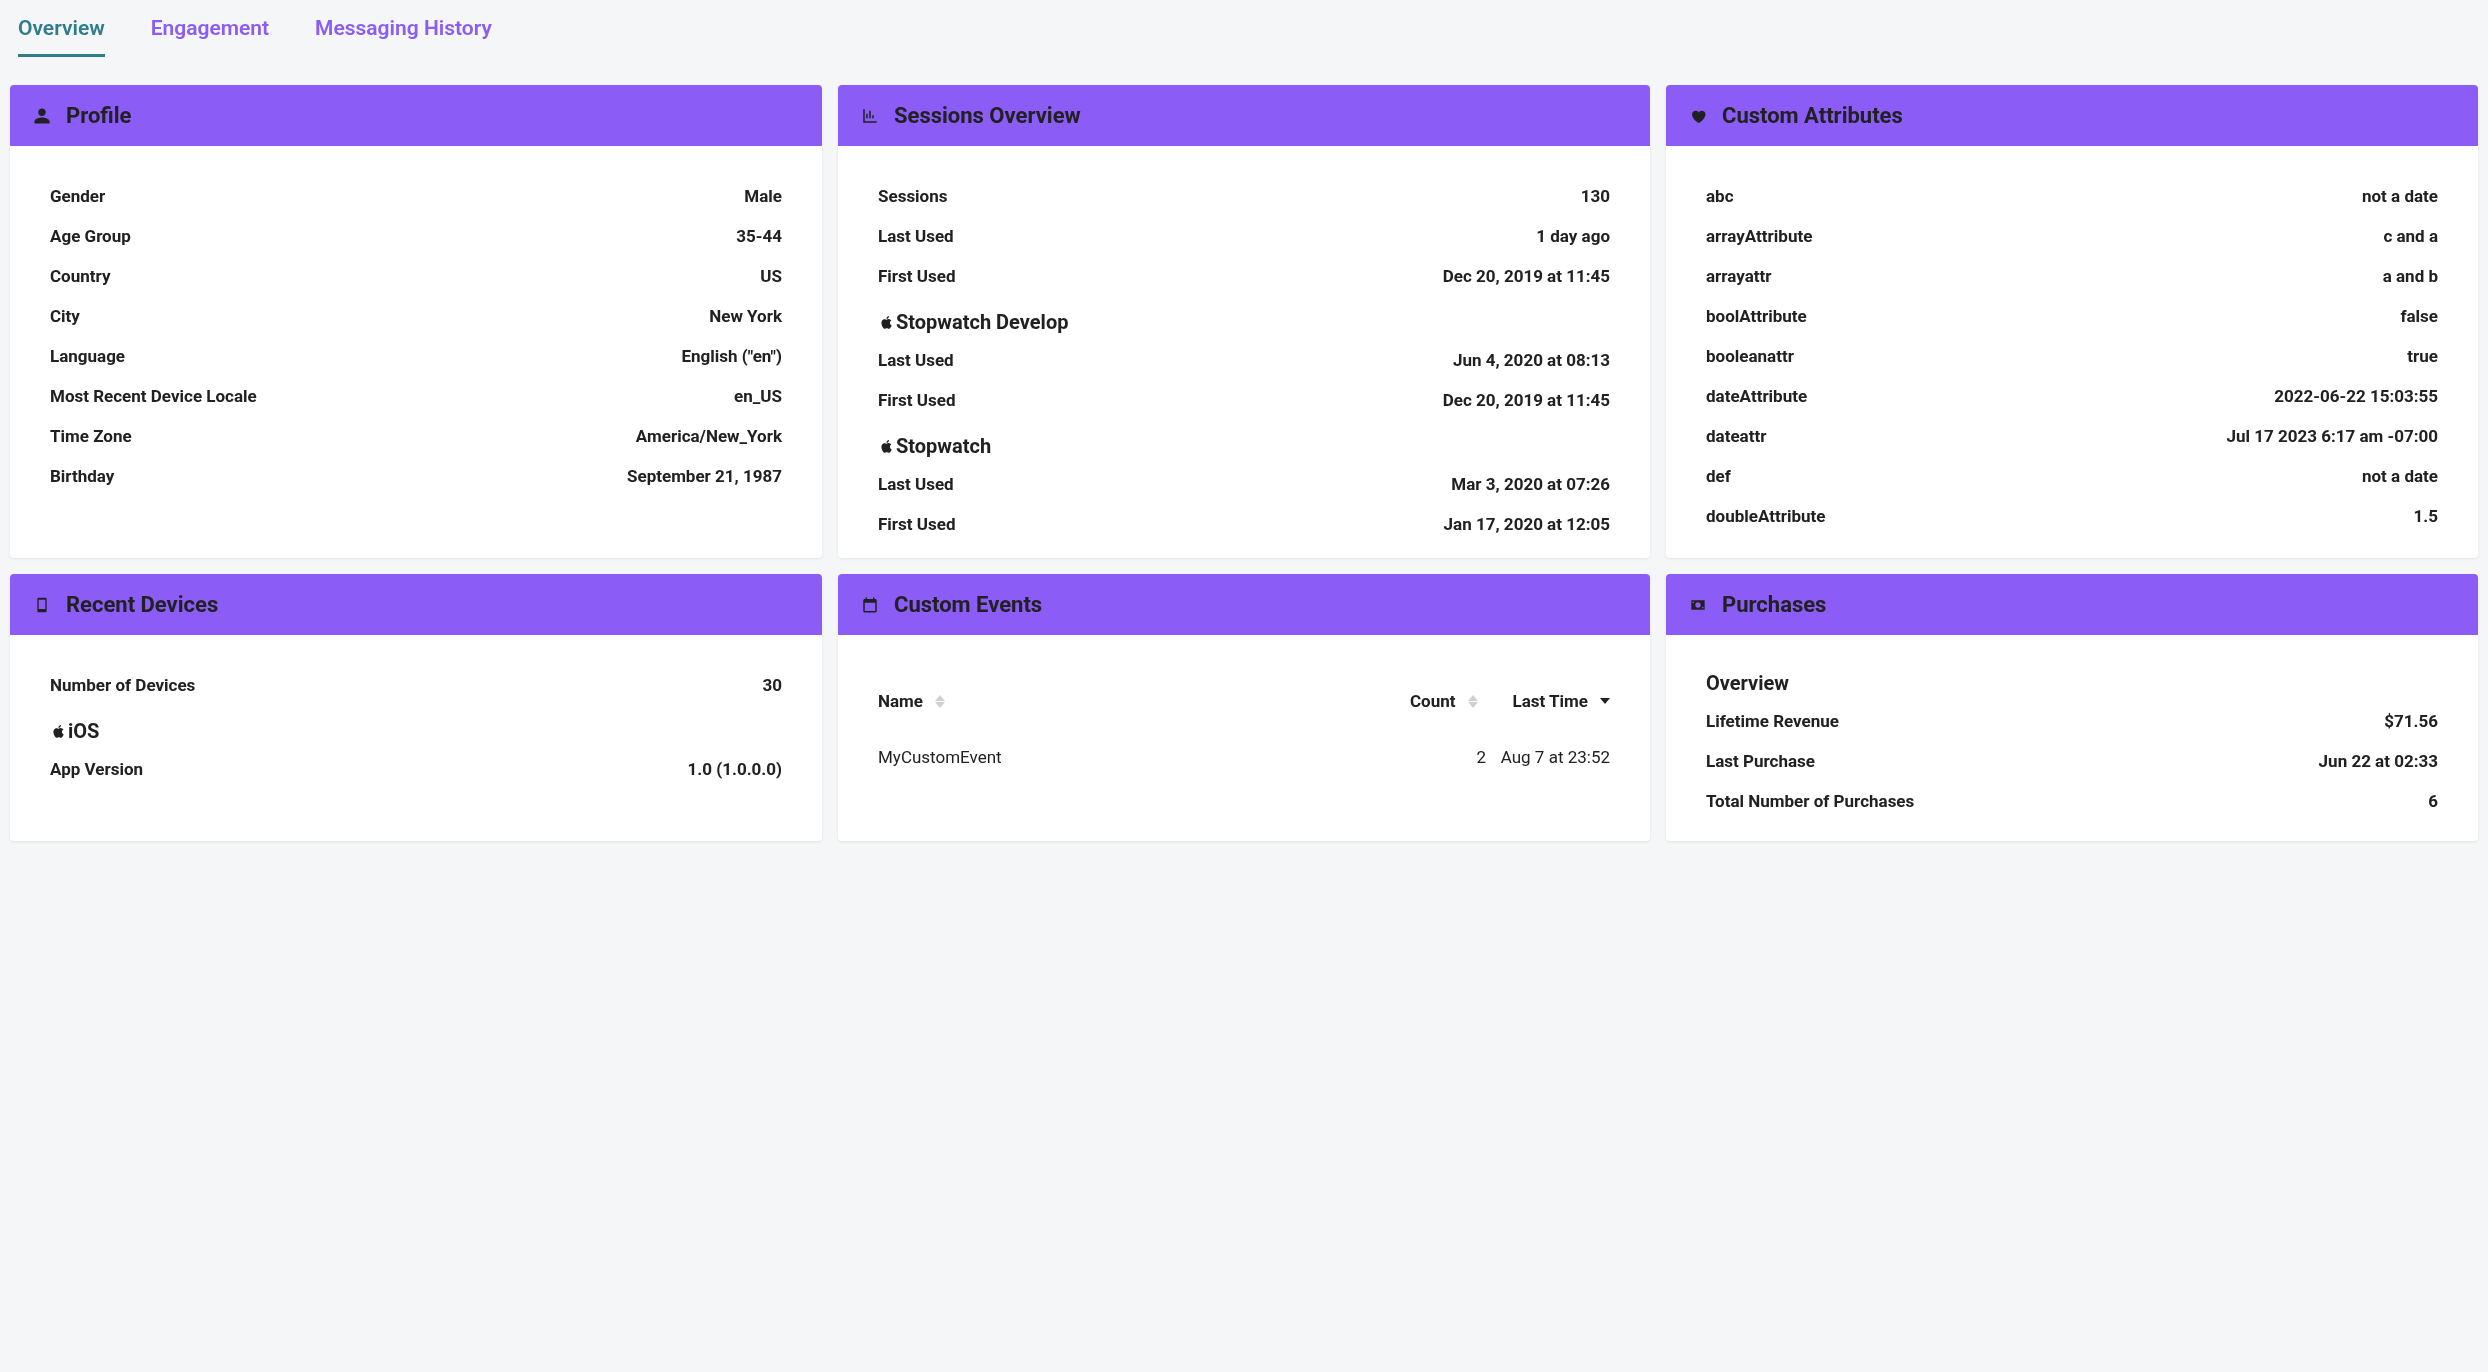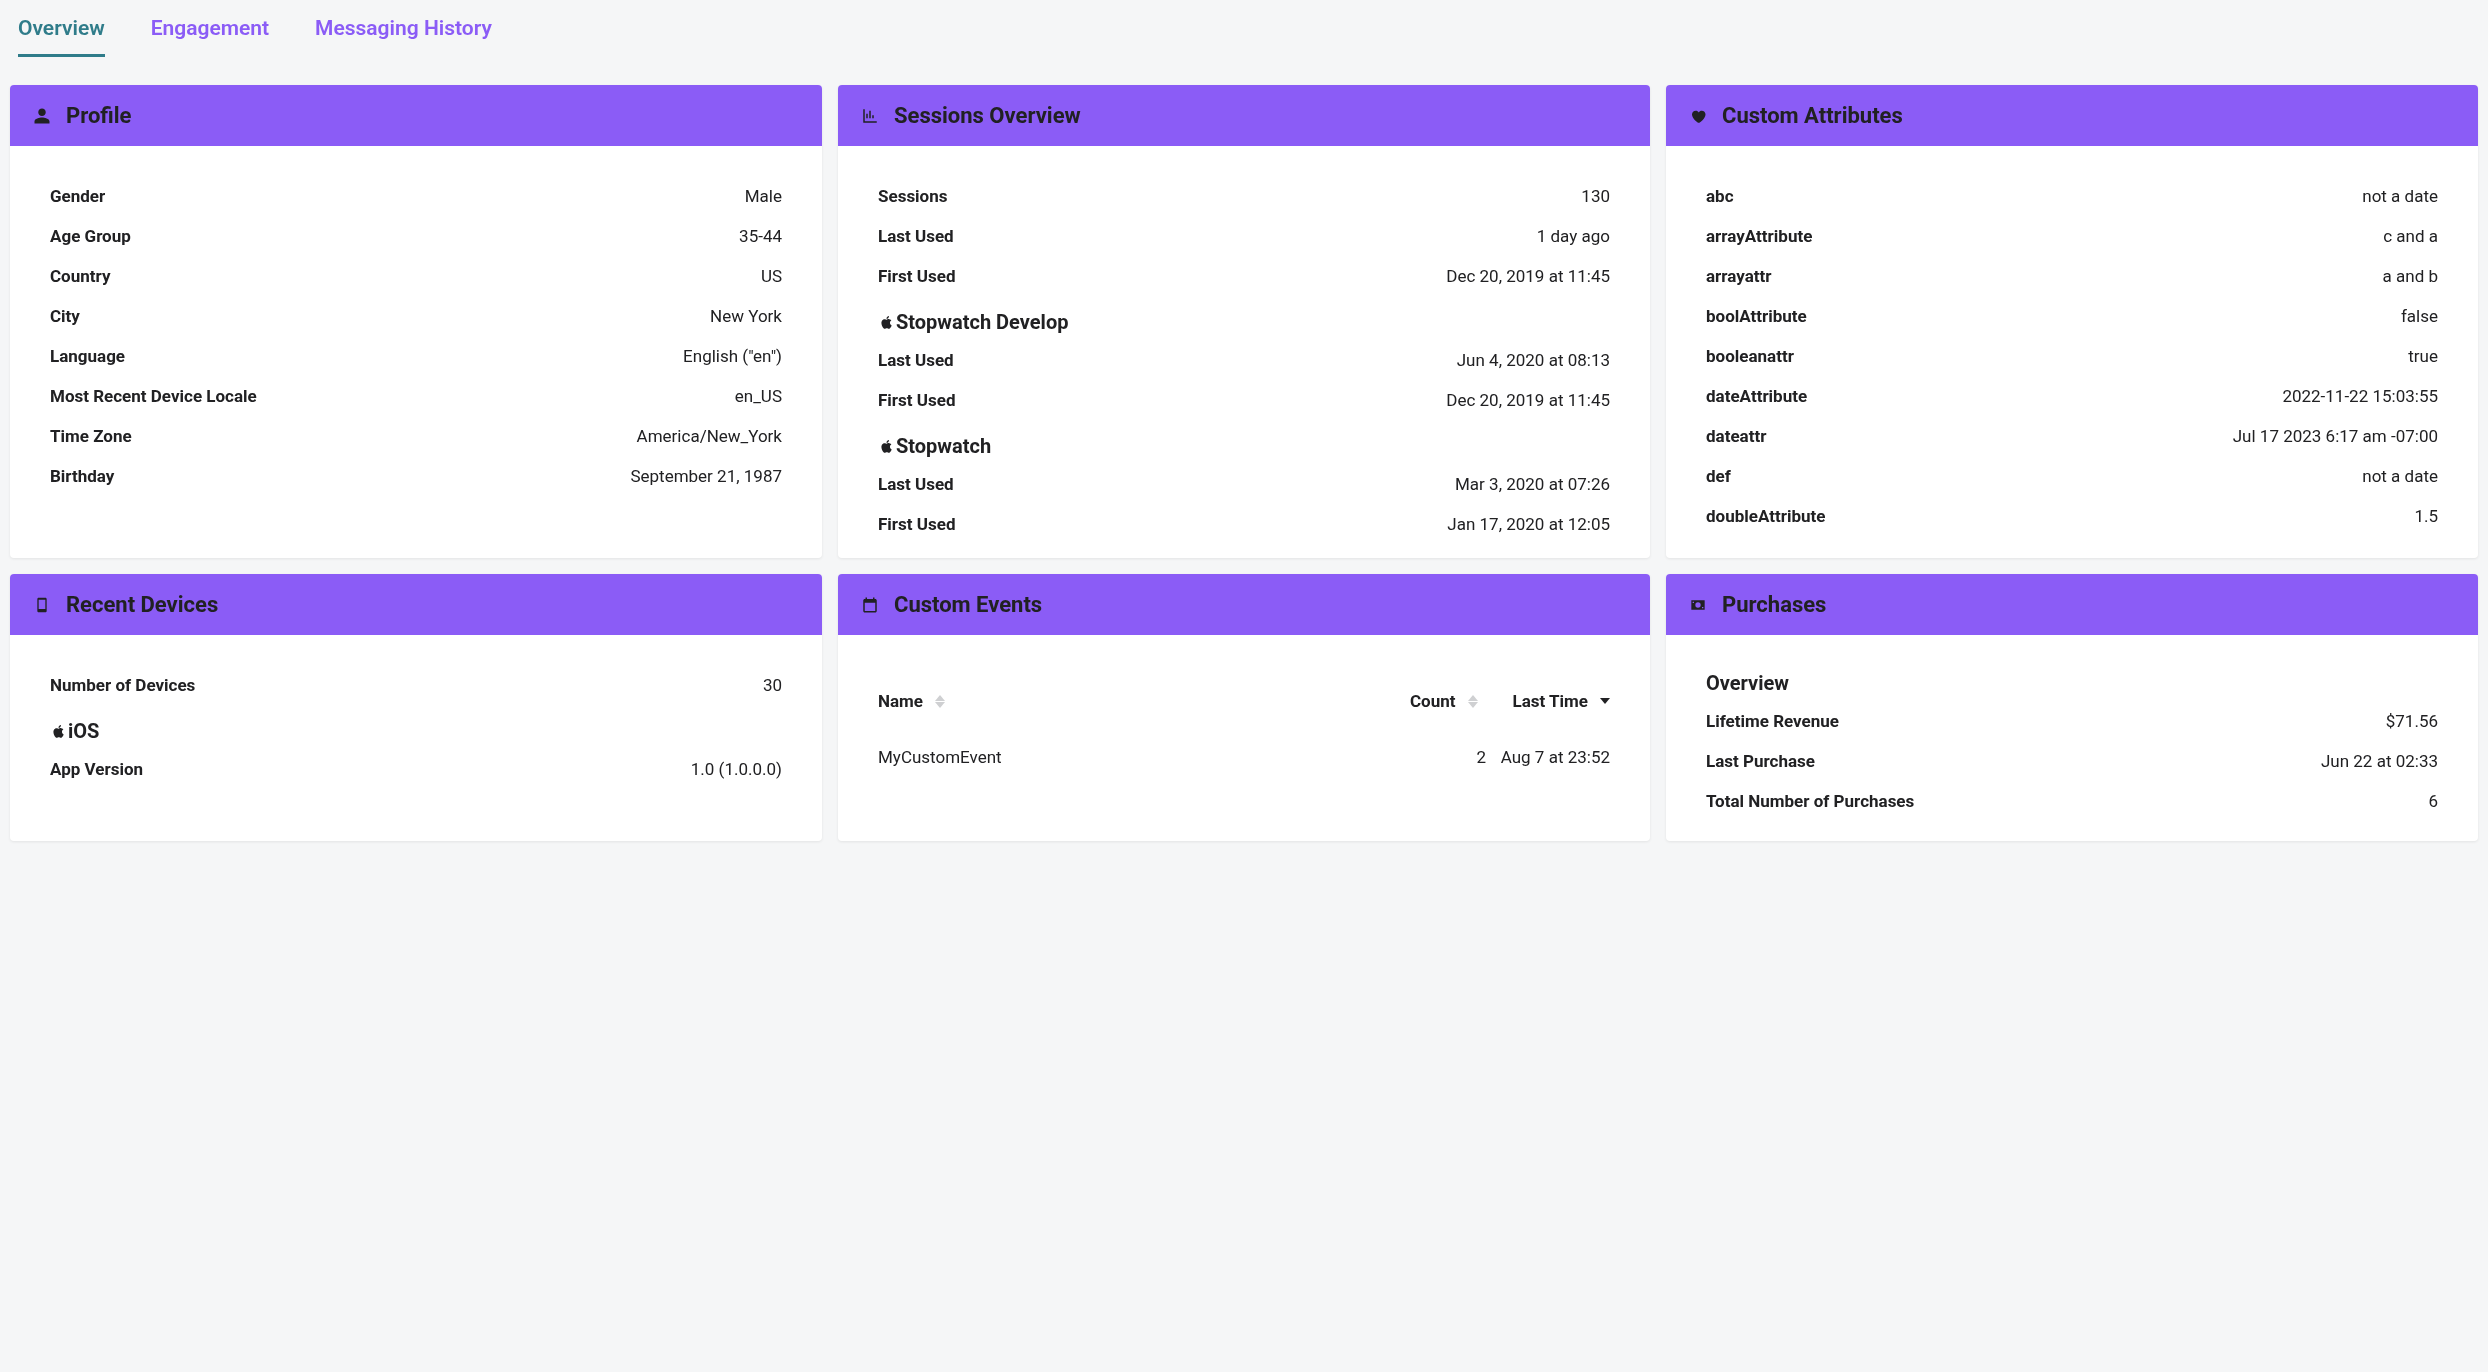--- a/index.html
+++ b/index.html
@@ -67,21 +67,21 @@
     max-height: 412px;
   }
   .row {
     display: flex;
     justify-content: space-between;
     align-items: baseline;
     padding: 10px 0;
     font-size: 17px;
   }
   .row .k { font-weight: 700; }
-  .row .v { font-weight: 400; color: #212123; text-align: right; }
+  .row .v { font-weight: 700; color: #212123; text-align: right; }
   .subheader {
     display: flex;
     align-items: center;
     gap: 0;
     padding: 14px 0 6px 0;
   }
   .subheader .sh-icon {
     width: 18px; height: 18px; display:flex; align-items:center; justify-content:center;
   }
   .subheader .sh-title {
@@ -260,21 +260,21 @@
         <div class="row">
           <span class="k">boolAttribute</span>
           <span class="v">false</span>
         </div>
         <div class="row">
           <span class="k">booleanattr</span>
           <span class="v">true</span>
         </div>
         <div class="row">
           <span class="k">dateAttribute</span>
-          <span class="v">2022-11-22 15:03:55</span>
+          <span class="v">2022-06-22 15:03:55</span>
         </div>
         <div class="row">
           <span class="k">dateattr</span>
           <span class="v">Jul 17 2023 6:17 am -07:00</span>
         </div>
         <div class="row">
           <span class="k">def</span>
           <span class="v">not a date</span>
         </div>
         <div class="row">

